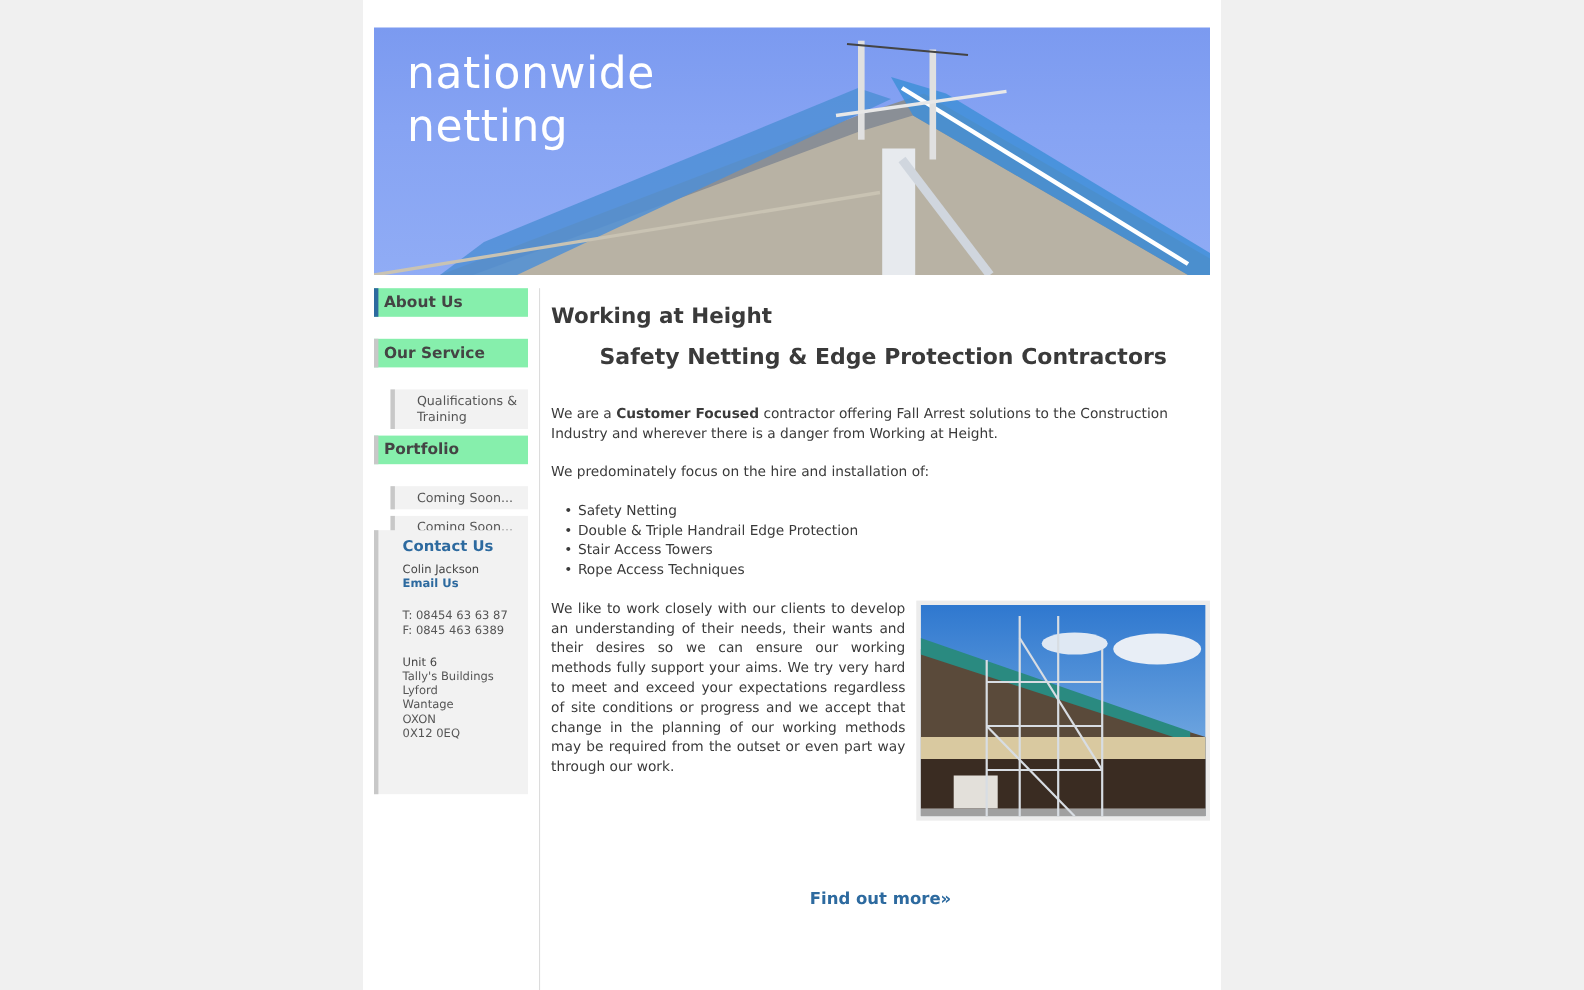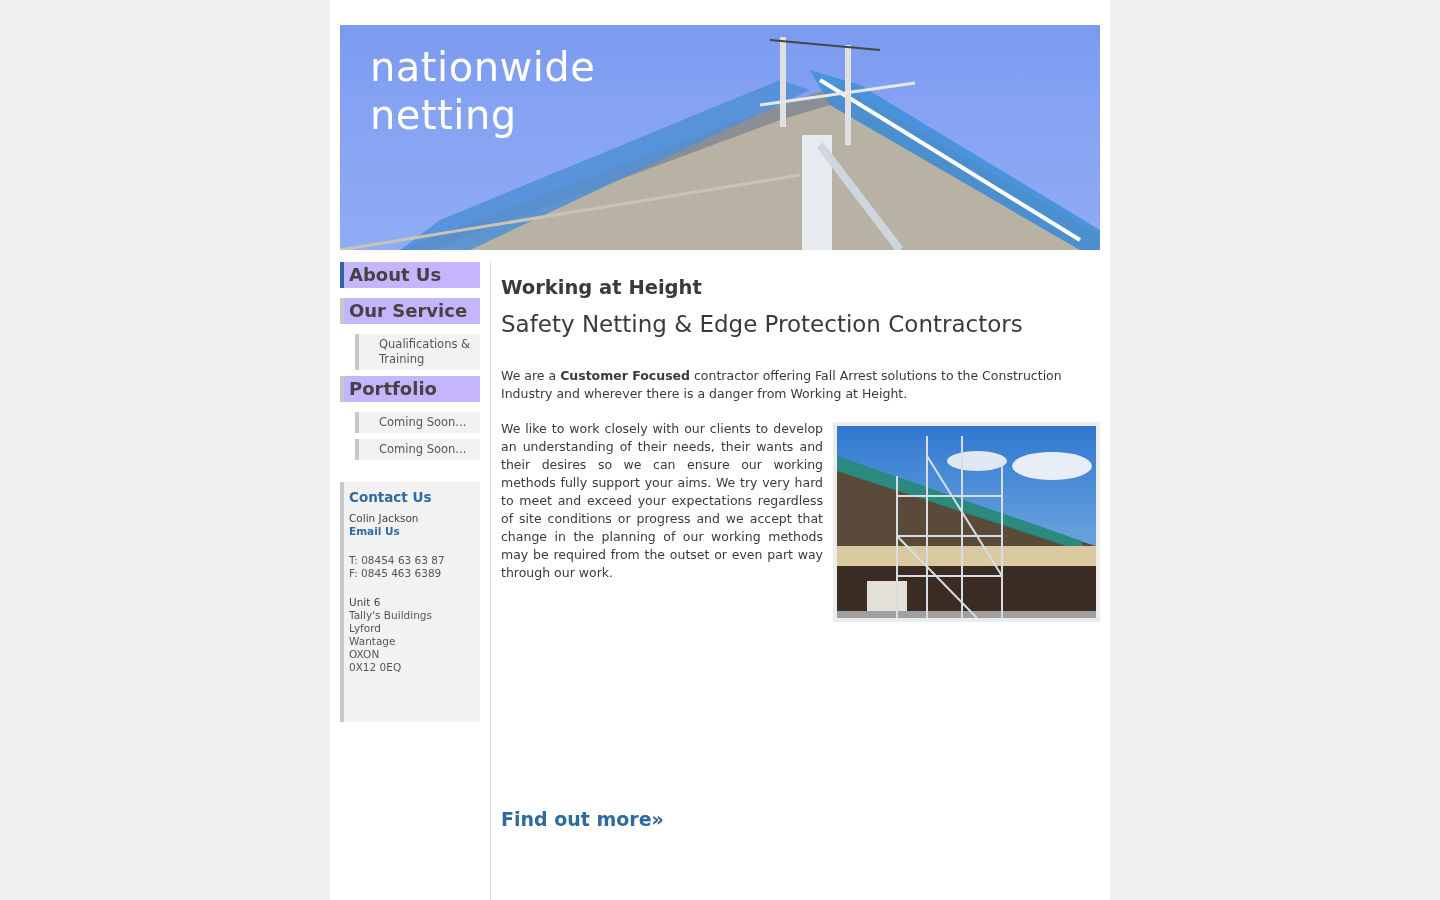--- a/index.html
+++ b/index.html
@@ -6,45 +6,45 @@
   html, body { width: 1440px; height: 900px; overflow: hidden; }
   body { background: #f0f0f0; font-family: "DejaVu Sans", sans-serif; color: #3a3a3a; }
   .page { position: absolute; left: 330px; top: 0; width: 780px; height: 900px; background: #ffffff; }
   .banner { position: absolute; left: 10px; top: 25px; width: 760px; height: 225px; overflow: hidden;
     background: linear-gradient(180deg, #7b9af0 0%, #86a3f3 40%, #90acf5 100%); }
   .banner .title { position: absolute; left: 30px; top: 18px; color: #ffffff; font-family: "DejaVu Sans", sans-serif;
     font-weight: 200; font-size: 40px; line-height: 48px; letter-spacing: 0.5px; font-weight: normal; }
   .banner svg { position: absolute; left: 0; top: 0; }
 
   .sidebar { position: absolute; left: 10px; top: 262px; width: 140px; }
-  .nav-item { display: block; background: #c4b5fd; border-left: 4px solid #c8c8c8; padding: 5px 0 5px 5px;
-    font-size: 18px; font-weight: bold; color: #444; margin-bottom: 10px; height: 26px; line-height: 16px; }
+  .nav-item { display: block; background: #86efac; border-left: 4px solid #c8c8c8; padding: 5px 0 5px 5px;
+    font-size: 14px; font-weight: bold; color: #444; margin-bottom: 20px; height: 26px; line-height: 16px; }
   .nav-item.active { border-left-color: #2d6a9f; }
   .nav-sub { display: block; margin-left: 15px; background: #f2f2f2; border-left: 4px solid #c8c8c8;
     padding: 3px 0 3px 20px; font-size: 11.5px; color: #555; line-height: 15px; margin-bottom: 6px; }
 
   .contact { position: absolute; left: 10px; top: 482px; width: 140px; height: 240px; background: #f2f2f2;
-    border-left: 4px solid #c8c8c8; padding: 7px 0 0 5px; font-size: 10.5px; line-height: 13px; color: #555; }
+    border-left: 4px solid #c8c8c8; padding: 7px 0 0 22px; font-size: 10.5px; line-height: 13px; color: #555; }
   .contact h3 { color: #2d6a9f; font-size: 13.5px; font-weight: bold; margin-bottom: 7px; line-height: 16px; }
   .contact .b { font-weight: normal; color: #444; }
   .contact .link { color: #2d6a9f; font-weight: bold; text-decoration: none; }
   .contact .gap { height: 16px; }
 
   .divider { position: absolute; left: 160px; top: 262px; width: 1px; height: 638px; background: #dcdcdc; }
 
   .main { position: absolute; left: 171px; top: 275px; width: 599px; font-size: 12.5px; line-height: 18px; color: #3a3a3a; }
   .main h1 { font-size: 19.5px; font-weight: bold; color: #3a3a3a; line-height: 26px; margin-bottom: 10px; }
-  .main h2 { font-size: 23px; font-weight: normal; color: #3a3a3a; line-height: 26px; margin-bottom: 30px; }
+  .main h2 { font-size: 20px; font-weight: bold; color: #3a3a3a; line-height: 26px; margin-bottom: 30px; margin-left: 44px; }
   .main p { margin-bottom: 17px; }
   .main ul { list-style: none; margin: 0 0 17px 12px; }
   .main ul li::before { content: "\2022"; margin-right: 5px; }
   .photo { float: right; width: 267px; height: 200px; background: #ececec; padding: 4px; margin: 2px 0 6px 10px; }
   .photo svg { display: block; }
   .justify { text-align: justify; }
-  .findout { position: absolute; left: 171px; top: 808px; width: 599px; text-align: left; font-size: 19px;
+  .findout { position: absolute; left: 171px; top: 808px; width: 599px; text-align: center; font-size: 15px;
     font-weight: bold; color: #2d6a9f; text-decoration: none; }
 </style>
 </head>
 <body>
 
 <div class="page">
 
   <div class="banner">
     <svg width="760" height="225" viewBox="0 0 760 225">
 
@@ -95,20 +95,27 @@
     <div>OXON</div>
     <div>0X12 0EQ</div>
   </div>
 
   <div class="divider"></div>
 
   <div class="main">
     <h1>Working at Height</h1>
     <h2>Safety Netting &amp; Edge Protection Contractors</h2>
     <p><span>We are a </span><b>Customer Focused</b><span> contractor offering Fall Arrest solutions to the Construction Industry and wherever there is a danger from Working at Height.</span></p>
+    <p>We predominately focus on the hire and installation of:</p>
+    <ul>
+      <li>Safety Netting</li>
+      <li>Double &amp; Triple Handrail Edge Protection</li>
+      <li>Stair Access Towers</li>
+      <li>Rope Access Techniques</li>
+    </ul>
     <div class="photo">
       <svg width="259" height="192" viewBox="0 0 259 192">
         <defs>
           <linearGradient id="sky" x1="0" y1="0" x2="0" y2="1">
             <stop offset="0" stop-color="#2f78cf"></stop>
               <stop offset="1" stop-color="#8fbde8"></stop>
           </linearGradient>
         </defs>
         <rect width="259" height="192" fill="url(#sky)"></rect>
         <ellipse cx="215" cy="40" rx="40" ry="14" fill="#e8eef6"></ellipse>

